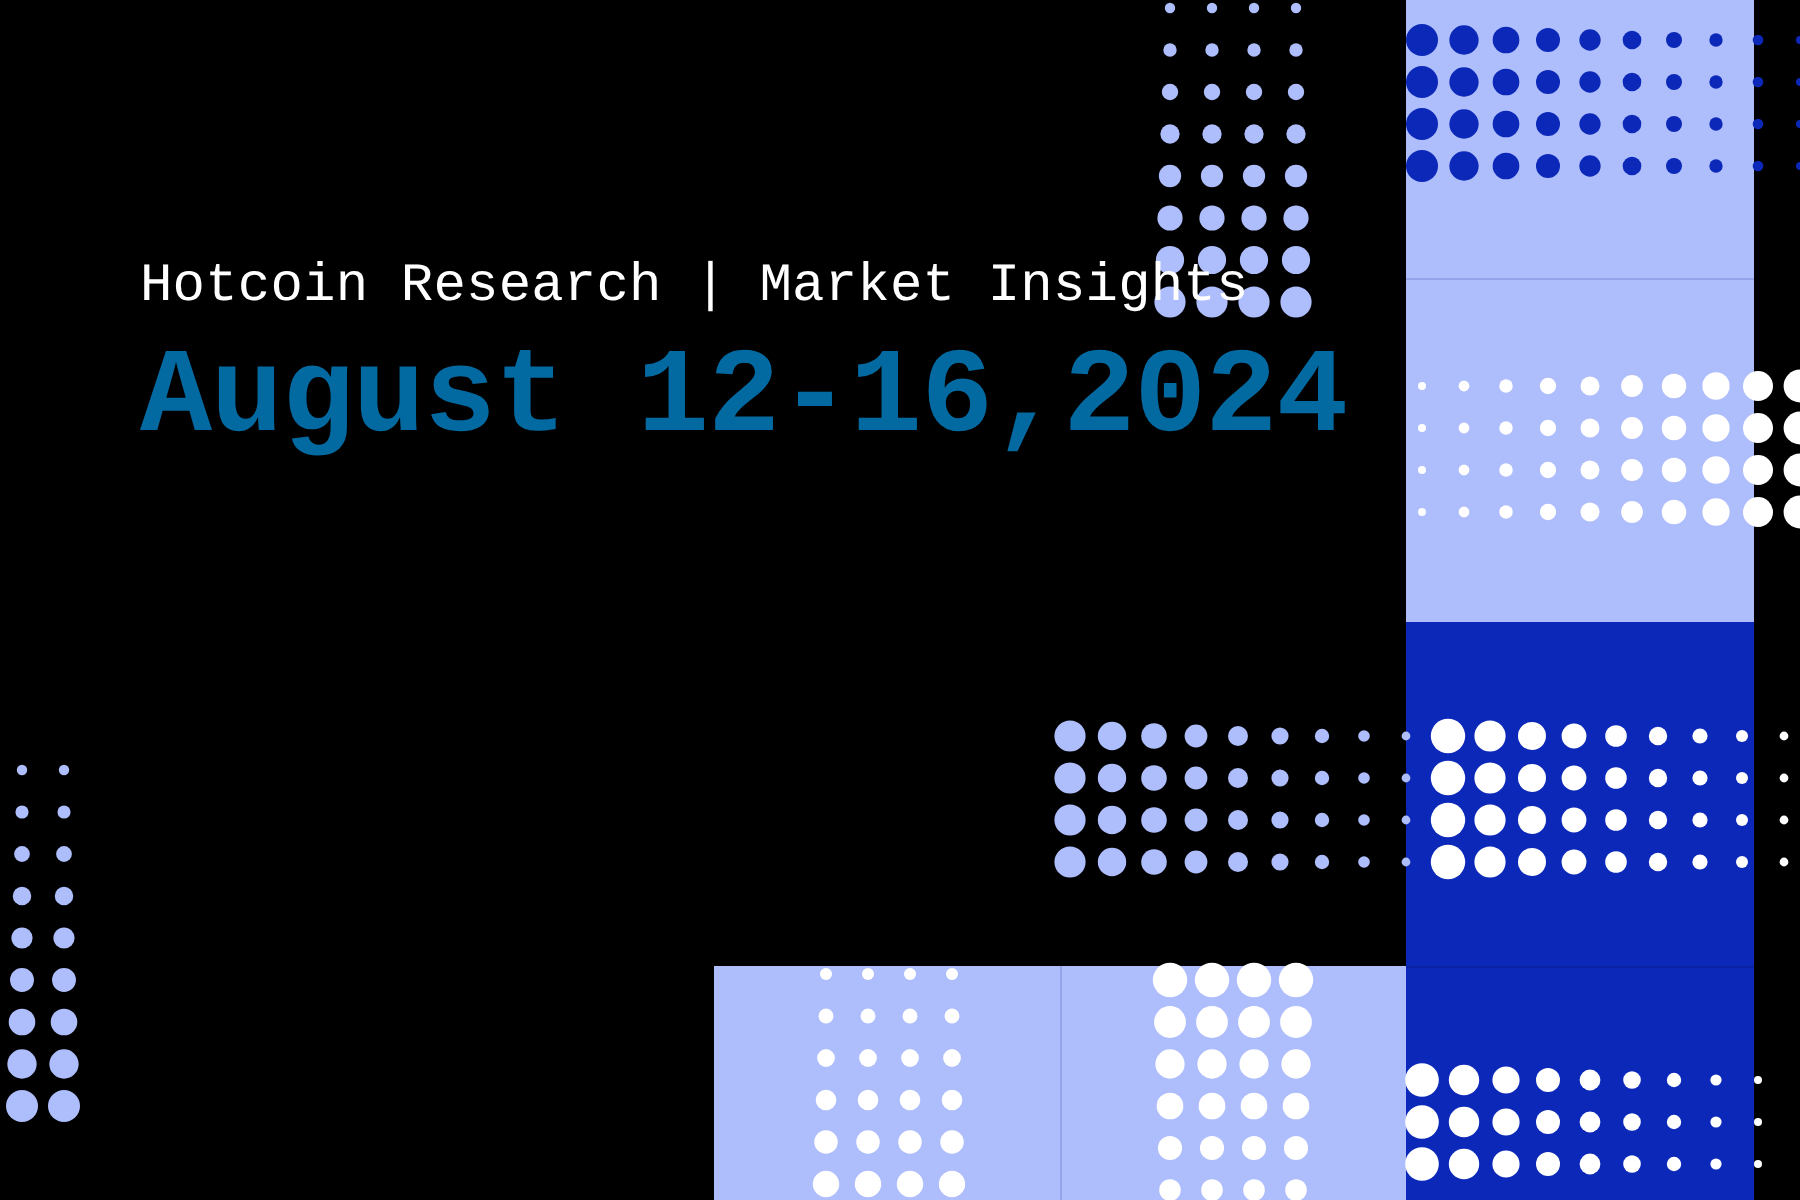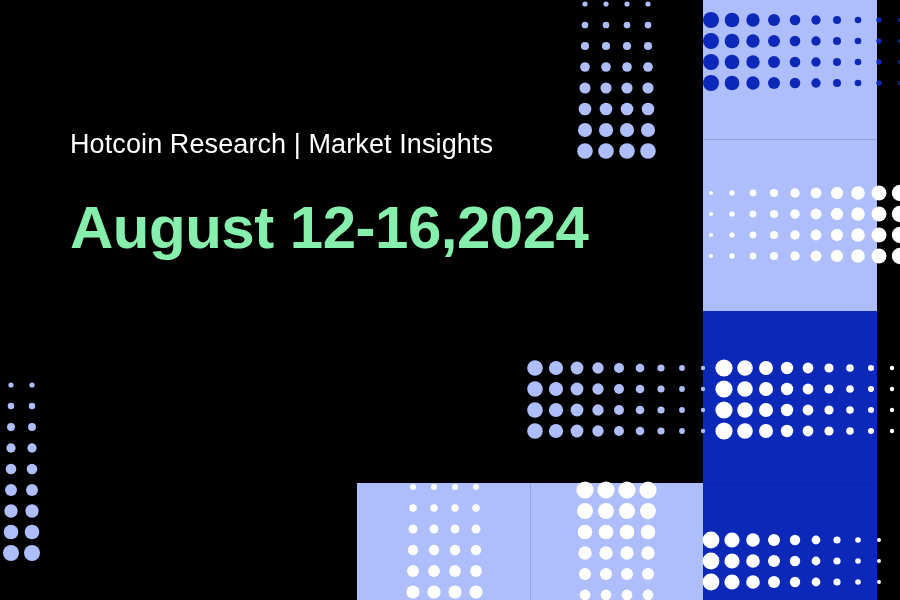--- a/index.html
+++ b/index.html
@@ -80,36 +80,37 @@
     height: 600px;
     pointer-events: none;
   }
 
   
   #text-group {
     position: absolute;
     left: 70px;
     top: 128px;
     width: 600px;
+    font-family: Liberation Mono, monospace;
   }
   #eyebrow {
     color: #FFFFFF;
     font-size: 27px;
     font-weight: 400;
     letter-spacing: 0.1px;
     line-height: 1.2;
     white-space: nowrap;
   }
   #headline {
-    color: #86efac;
+    color: #0369a1;
     font-size: 60px;
     font-weight: 700;
     letter-spacing: -0.5px;
     line-height: 1.1;
-    margin-top: 35px;
+    margin-top: 7px;
     white-space: nowrap;
   }
 </style>
 </head>
 <body>
 
 <div id="banner">
 
   <div class="block" id="light-column-top"></div>
   <div class="block" id="light-column-divider"></div>

